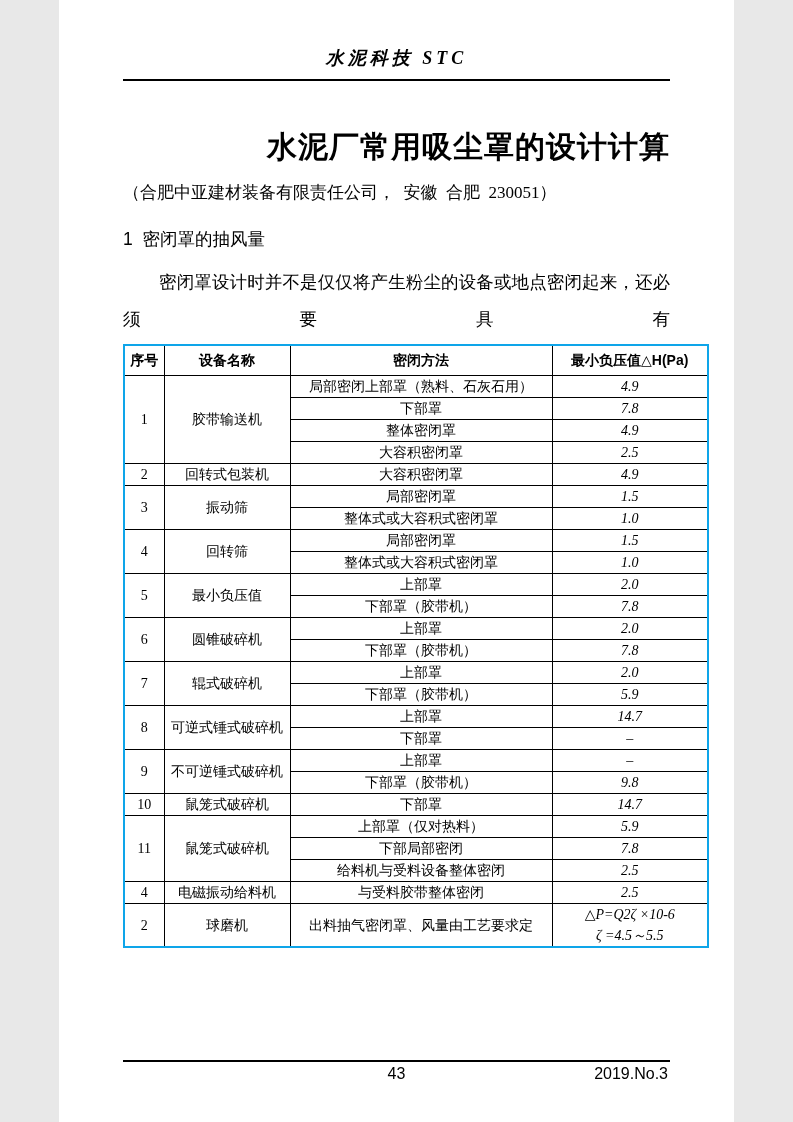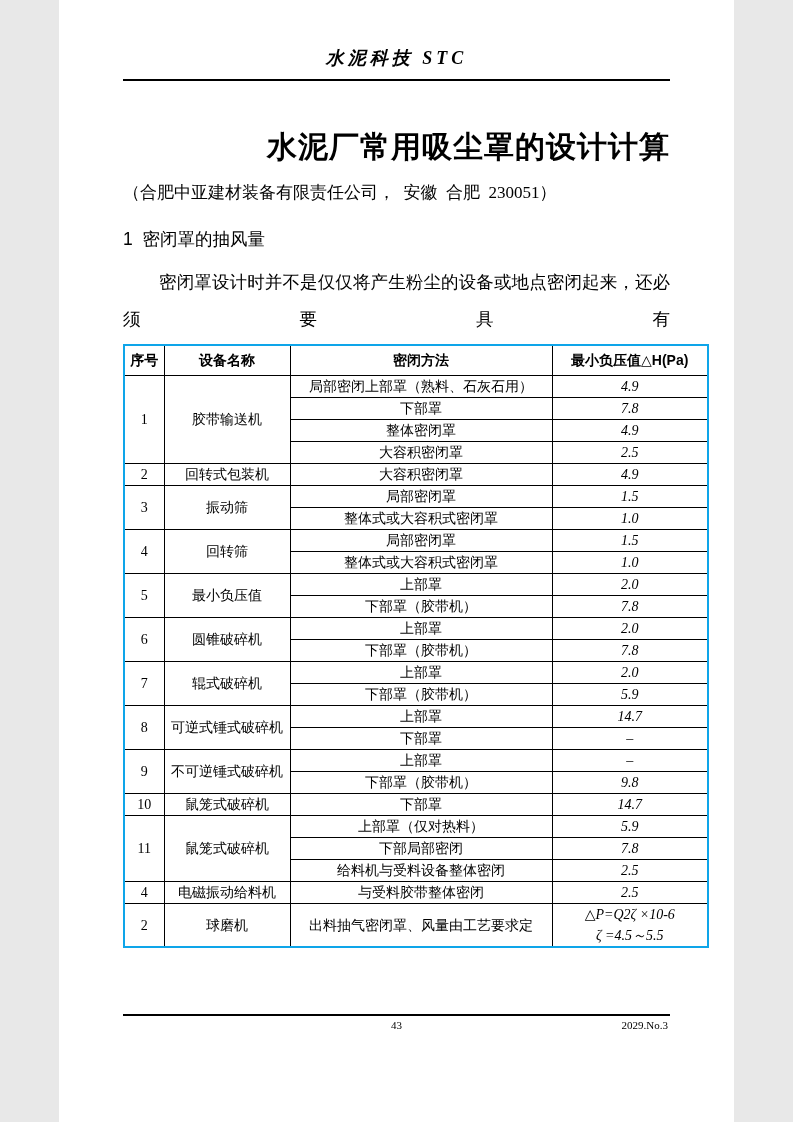--- a/index.html
+++ b/index.html
@@ -99,24 +99,24 @@
     text-align: center;
     vertical-align: middle;
     padding: 0 3px;
     line-height: 21px;
   }
   table.pressure-table td.value { white-space: pre-line; font-style: italic; }
   .footer {
     position: absolute;
     left: 64px;
     right: 64px;
-    top: 1014px;
+    top: 1060px;
     border-top: 2px solid #000;
-    font-family: Liberation Serif, serif;
-    font-size: 11px;
+    font-family: Liberation Sans, sans-serif;
+    font-size: 16px;
   }
   .footer .page-number {
     display: block;
     text-align: center;
     margin-top: 3px;
   }
   .footer .issue {
     position: absolute;
     right: 2px;
     top: 3px;
@@ -282,16 +282,16 @@
           <td rowspan="1">球磨机</td>
           <td>出料抽气密闭罩、风量由工艺要求定</td>
           <td class="value">△P=Q2ζ ×10-6
 ζ =4.5～5.5</td>
         </tr>
       </tbody>
   </table>
 
   <div class="footer">
     <span class="page-number">43</span>
-    <span class="issue">2029.No.3</span>
+    <span class="issue">2019.No.3</span>
   </div>
 
 </div>
 
 </body></html>

